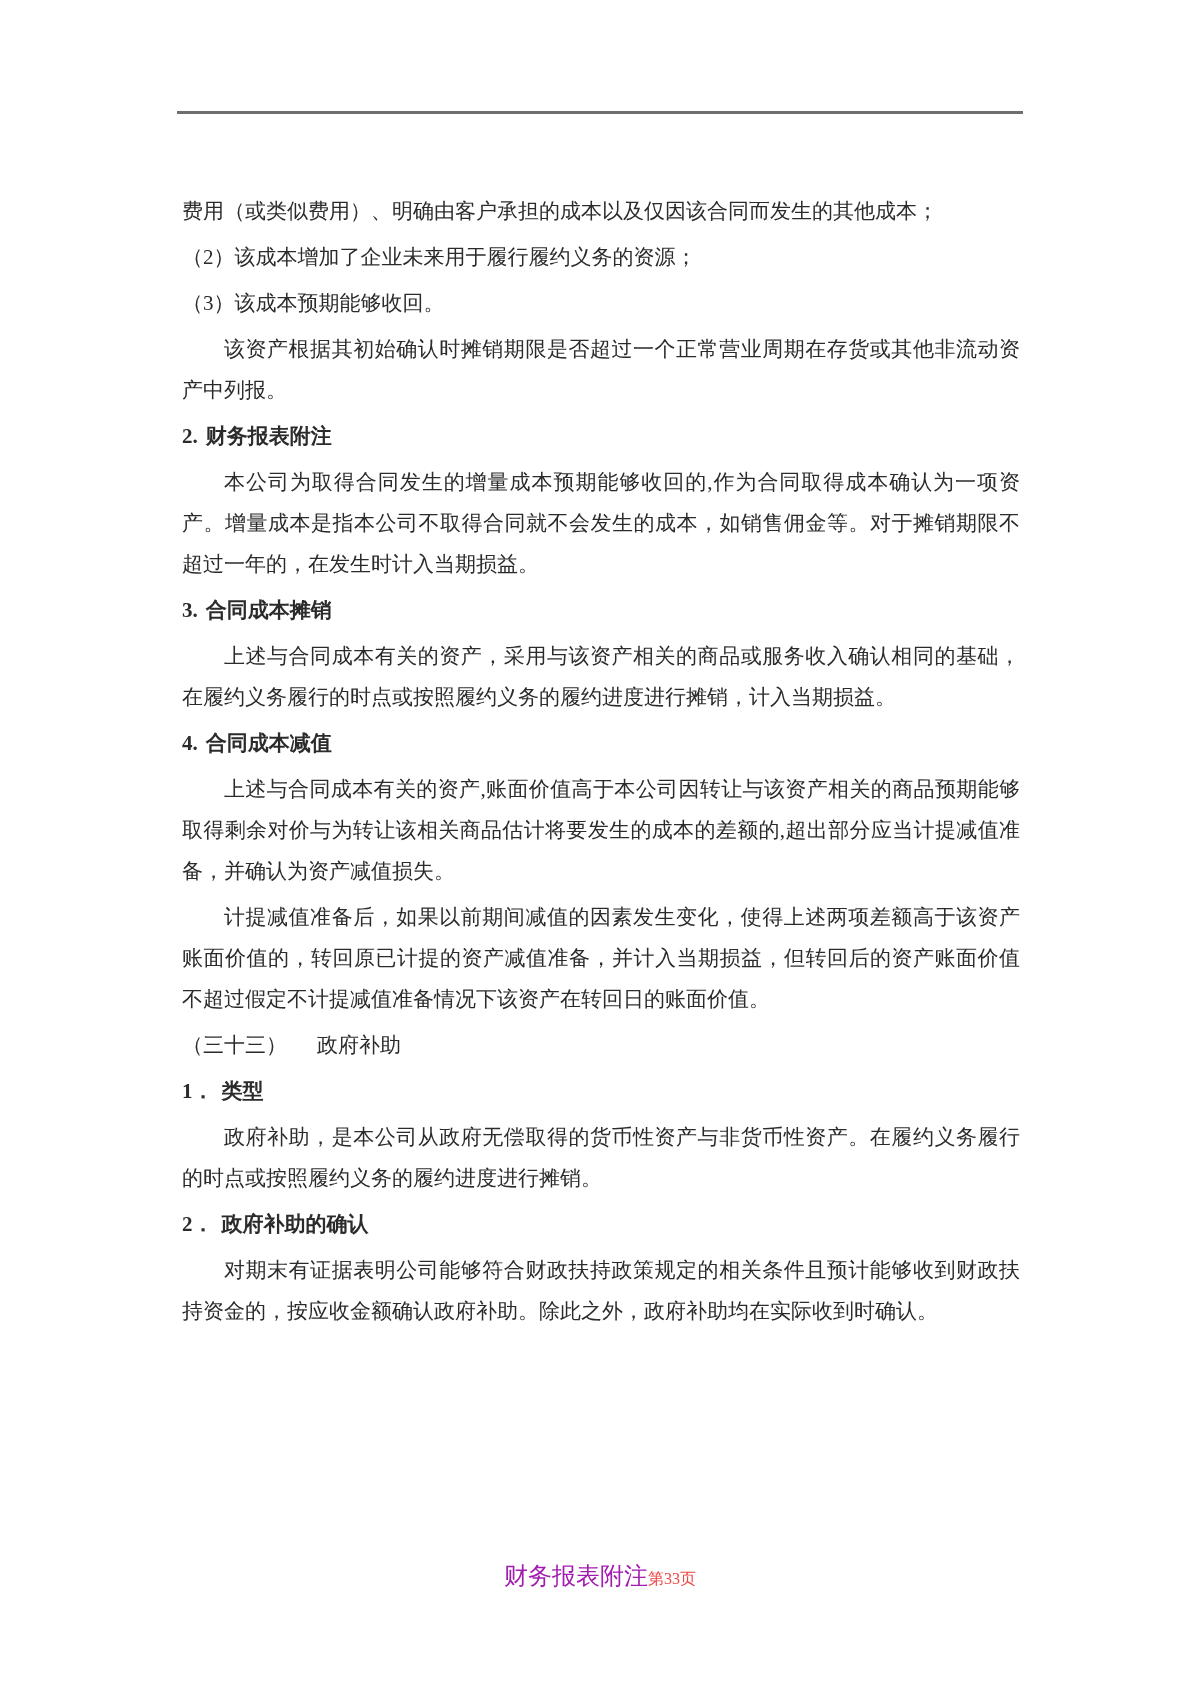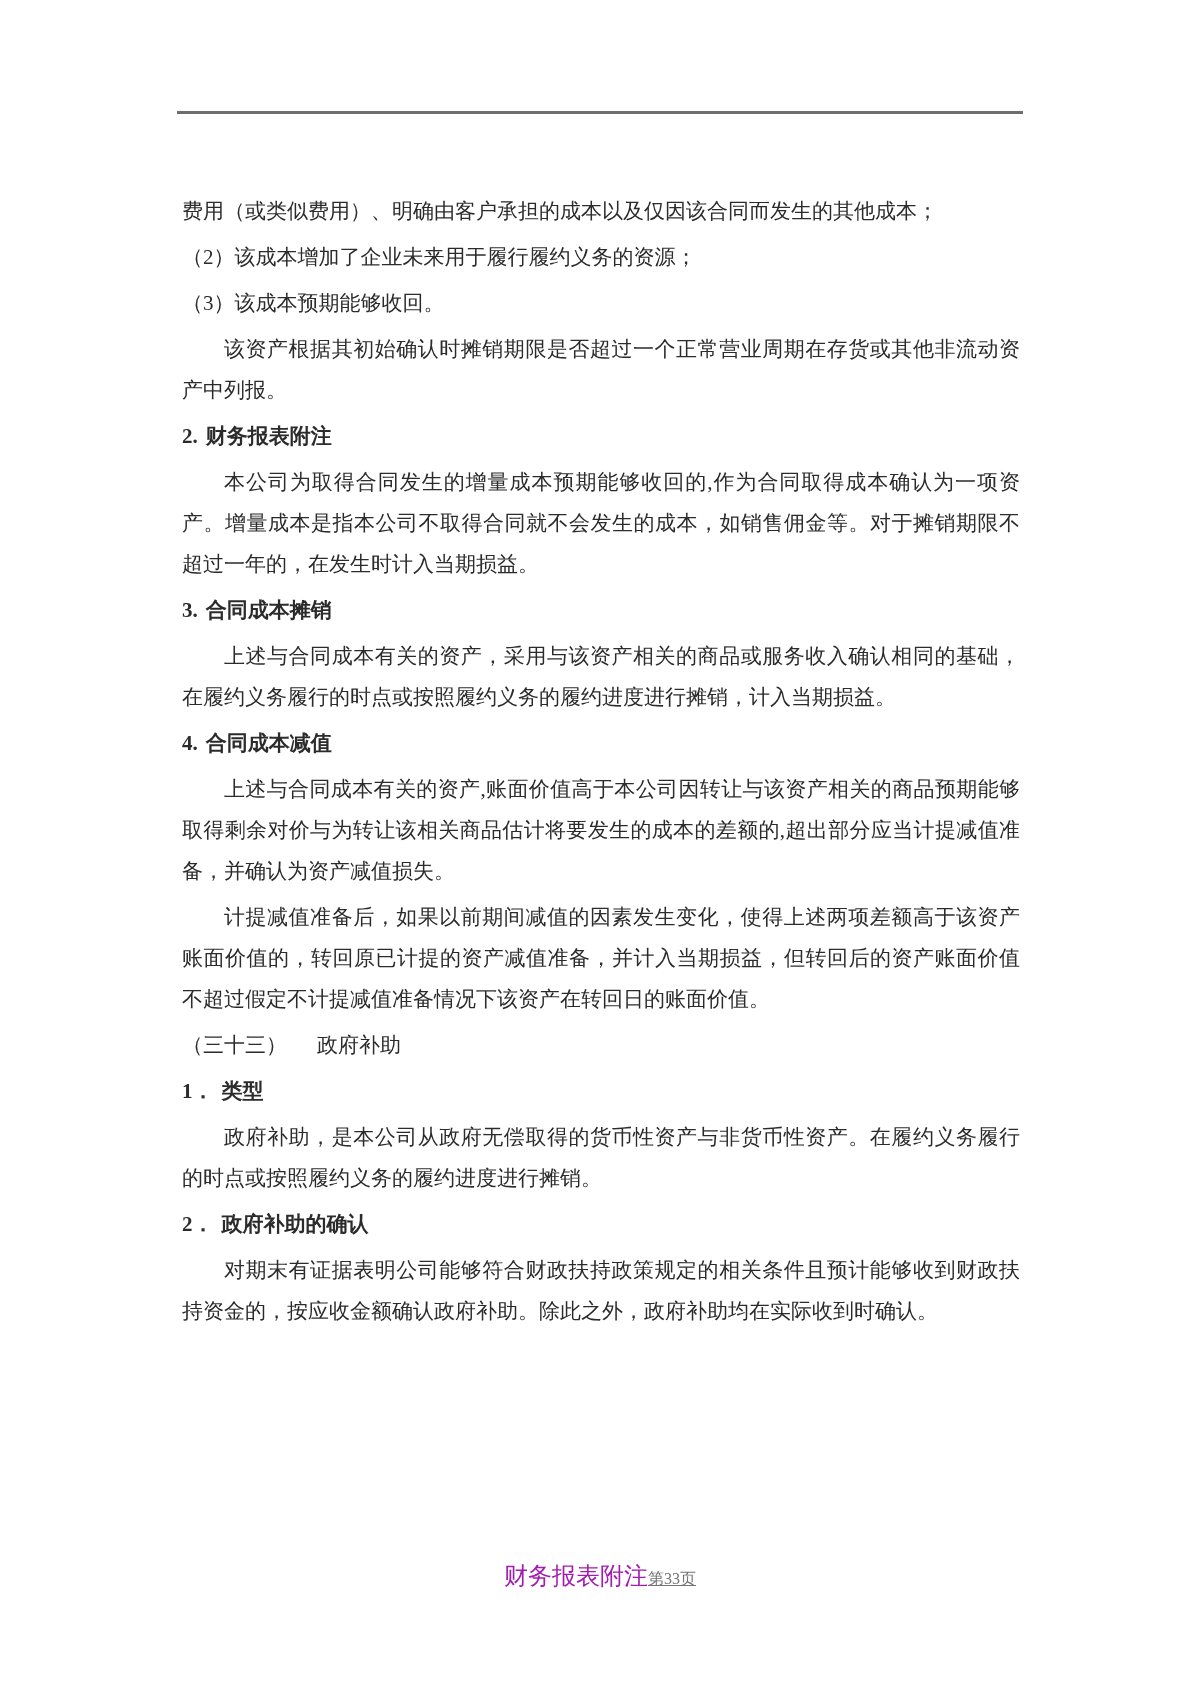--- a/index.html
+++ b/index.html
@@ -40,21 +40,21 @@
   .hsec .label{margin-left:30px;}
   .footer{
     position:absolute;
     left:0;
     top:1560px;
     width:1200px;
     text-align:center;
     white-space:nowrap;
   }
   .footer .ftitle{font-size:24px;color:#a21caf;}
-  .footer .fpage{font-size:16px;color:#737373;text-decoration:underline;}
+  .footer .fpage{font-size:16px;color:#ef4444;}
 </style>
 </head>
 <body>
 
 <div class="page">
 
   <div class="header-rule"></div>
 
   <div class="content">
 

